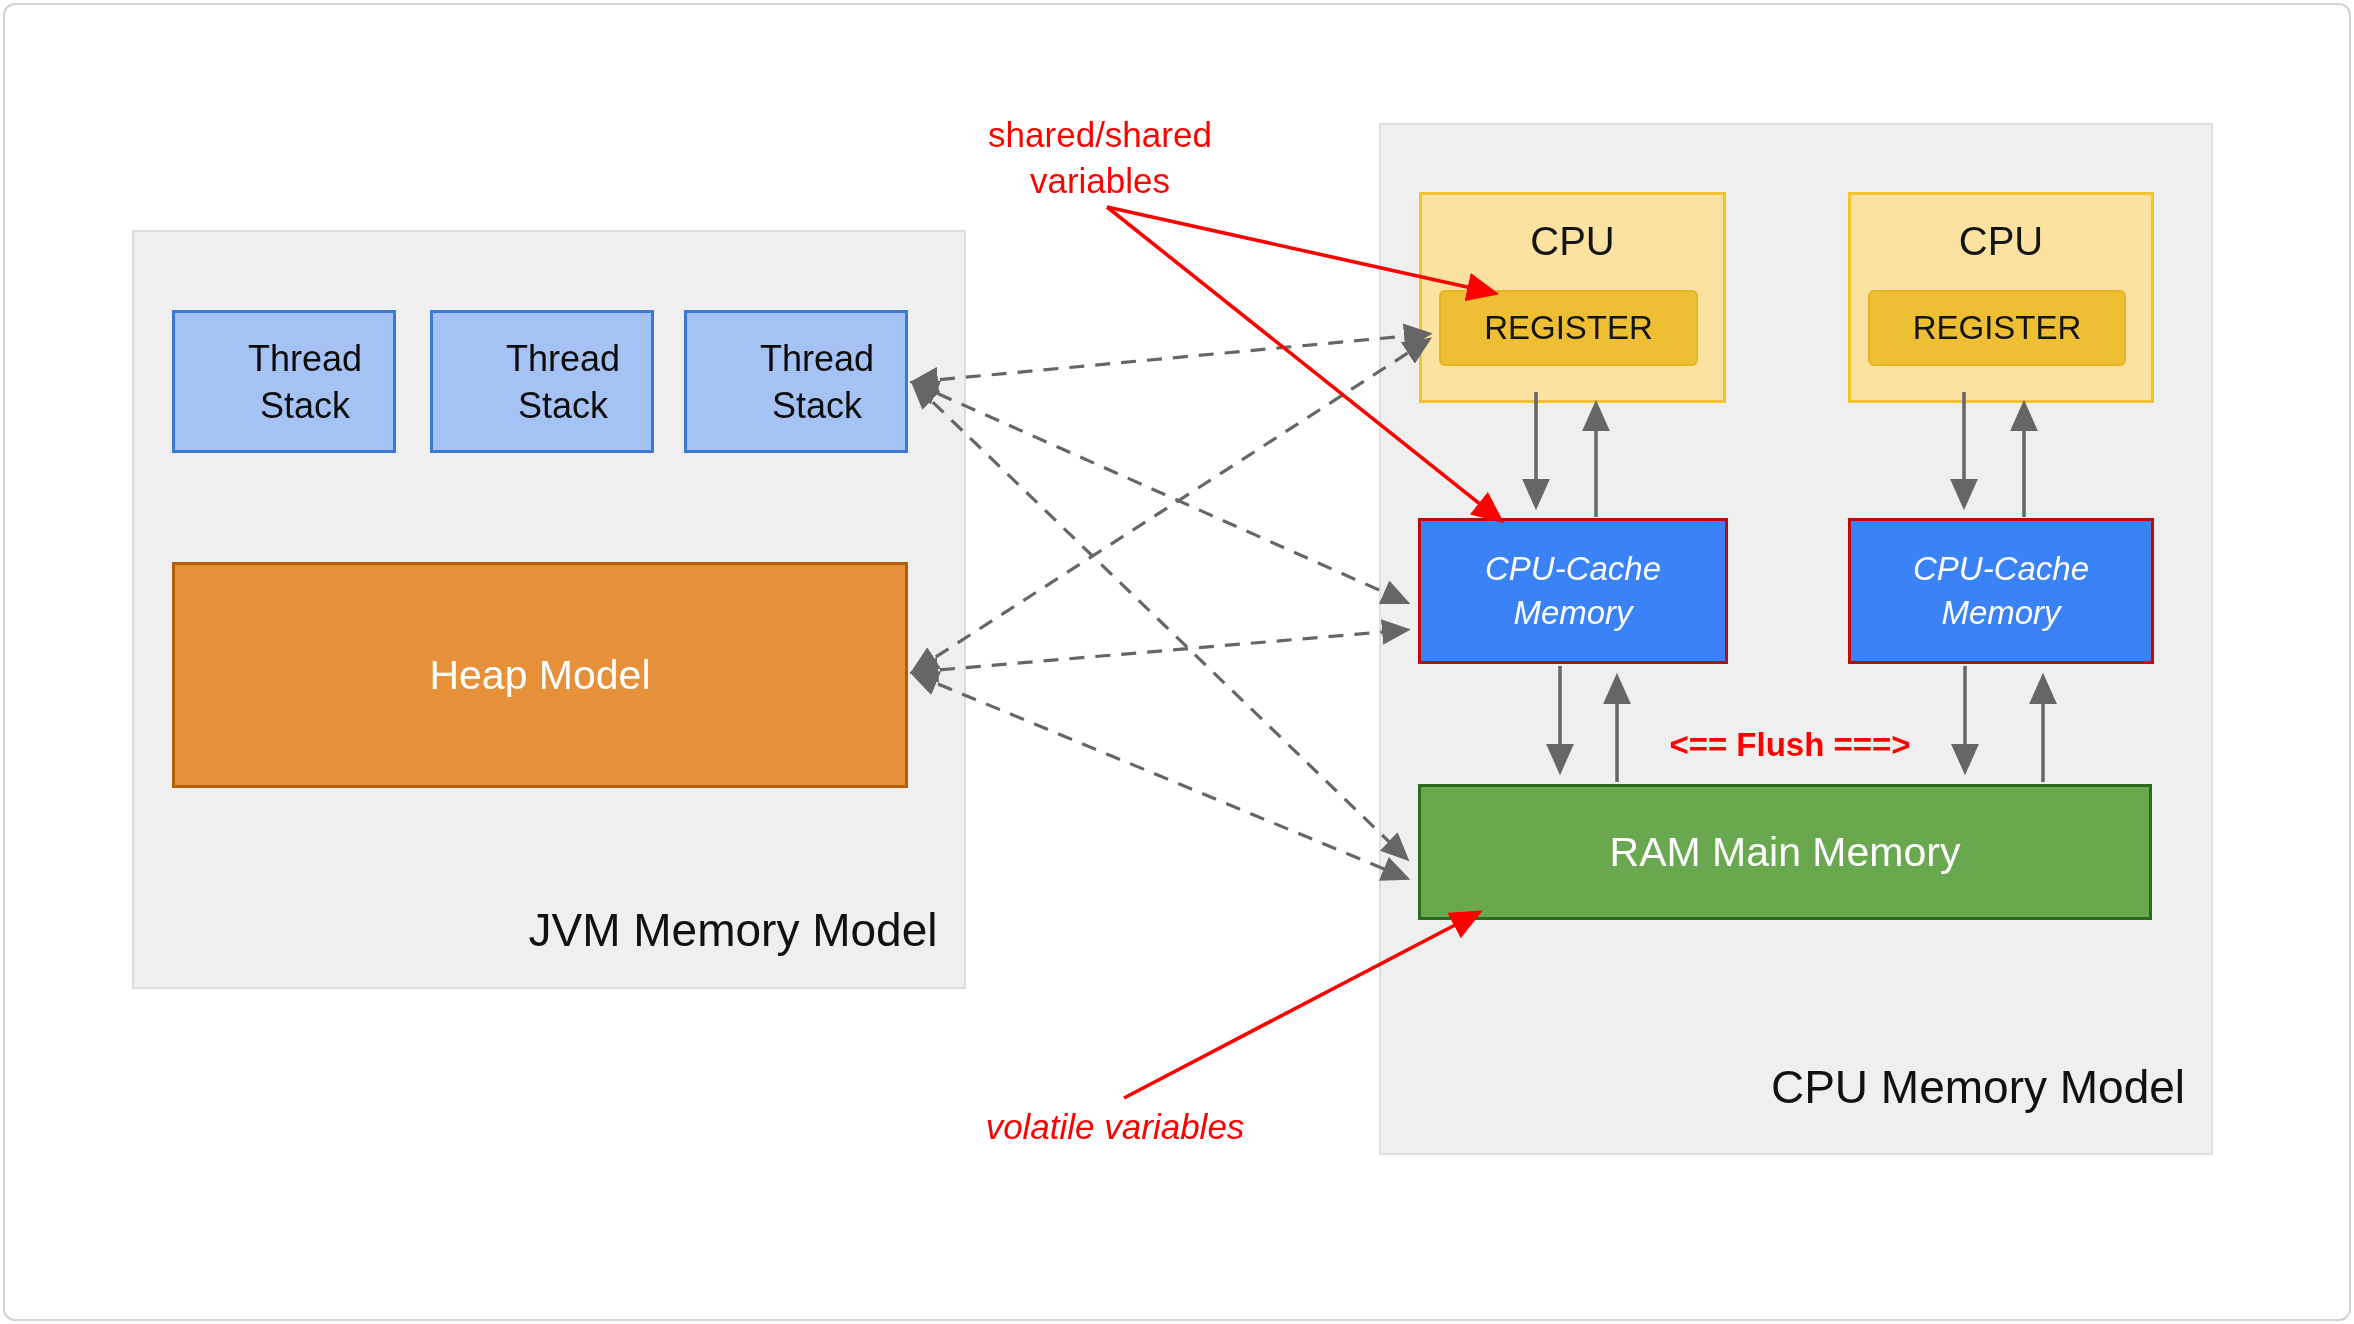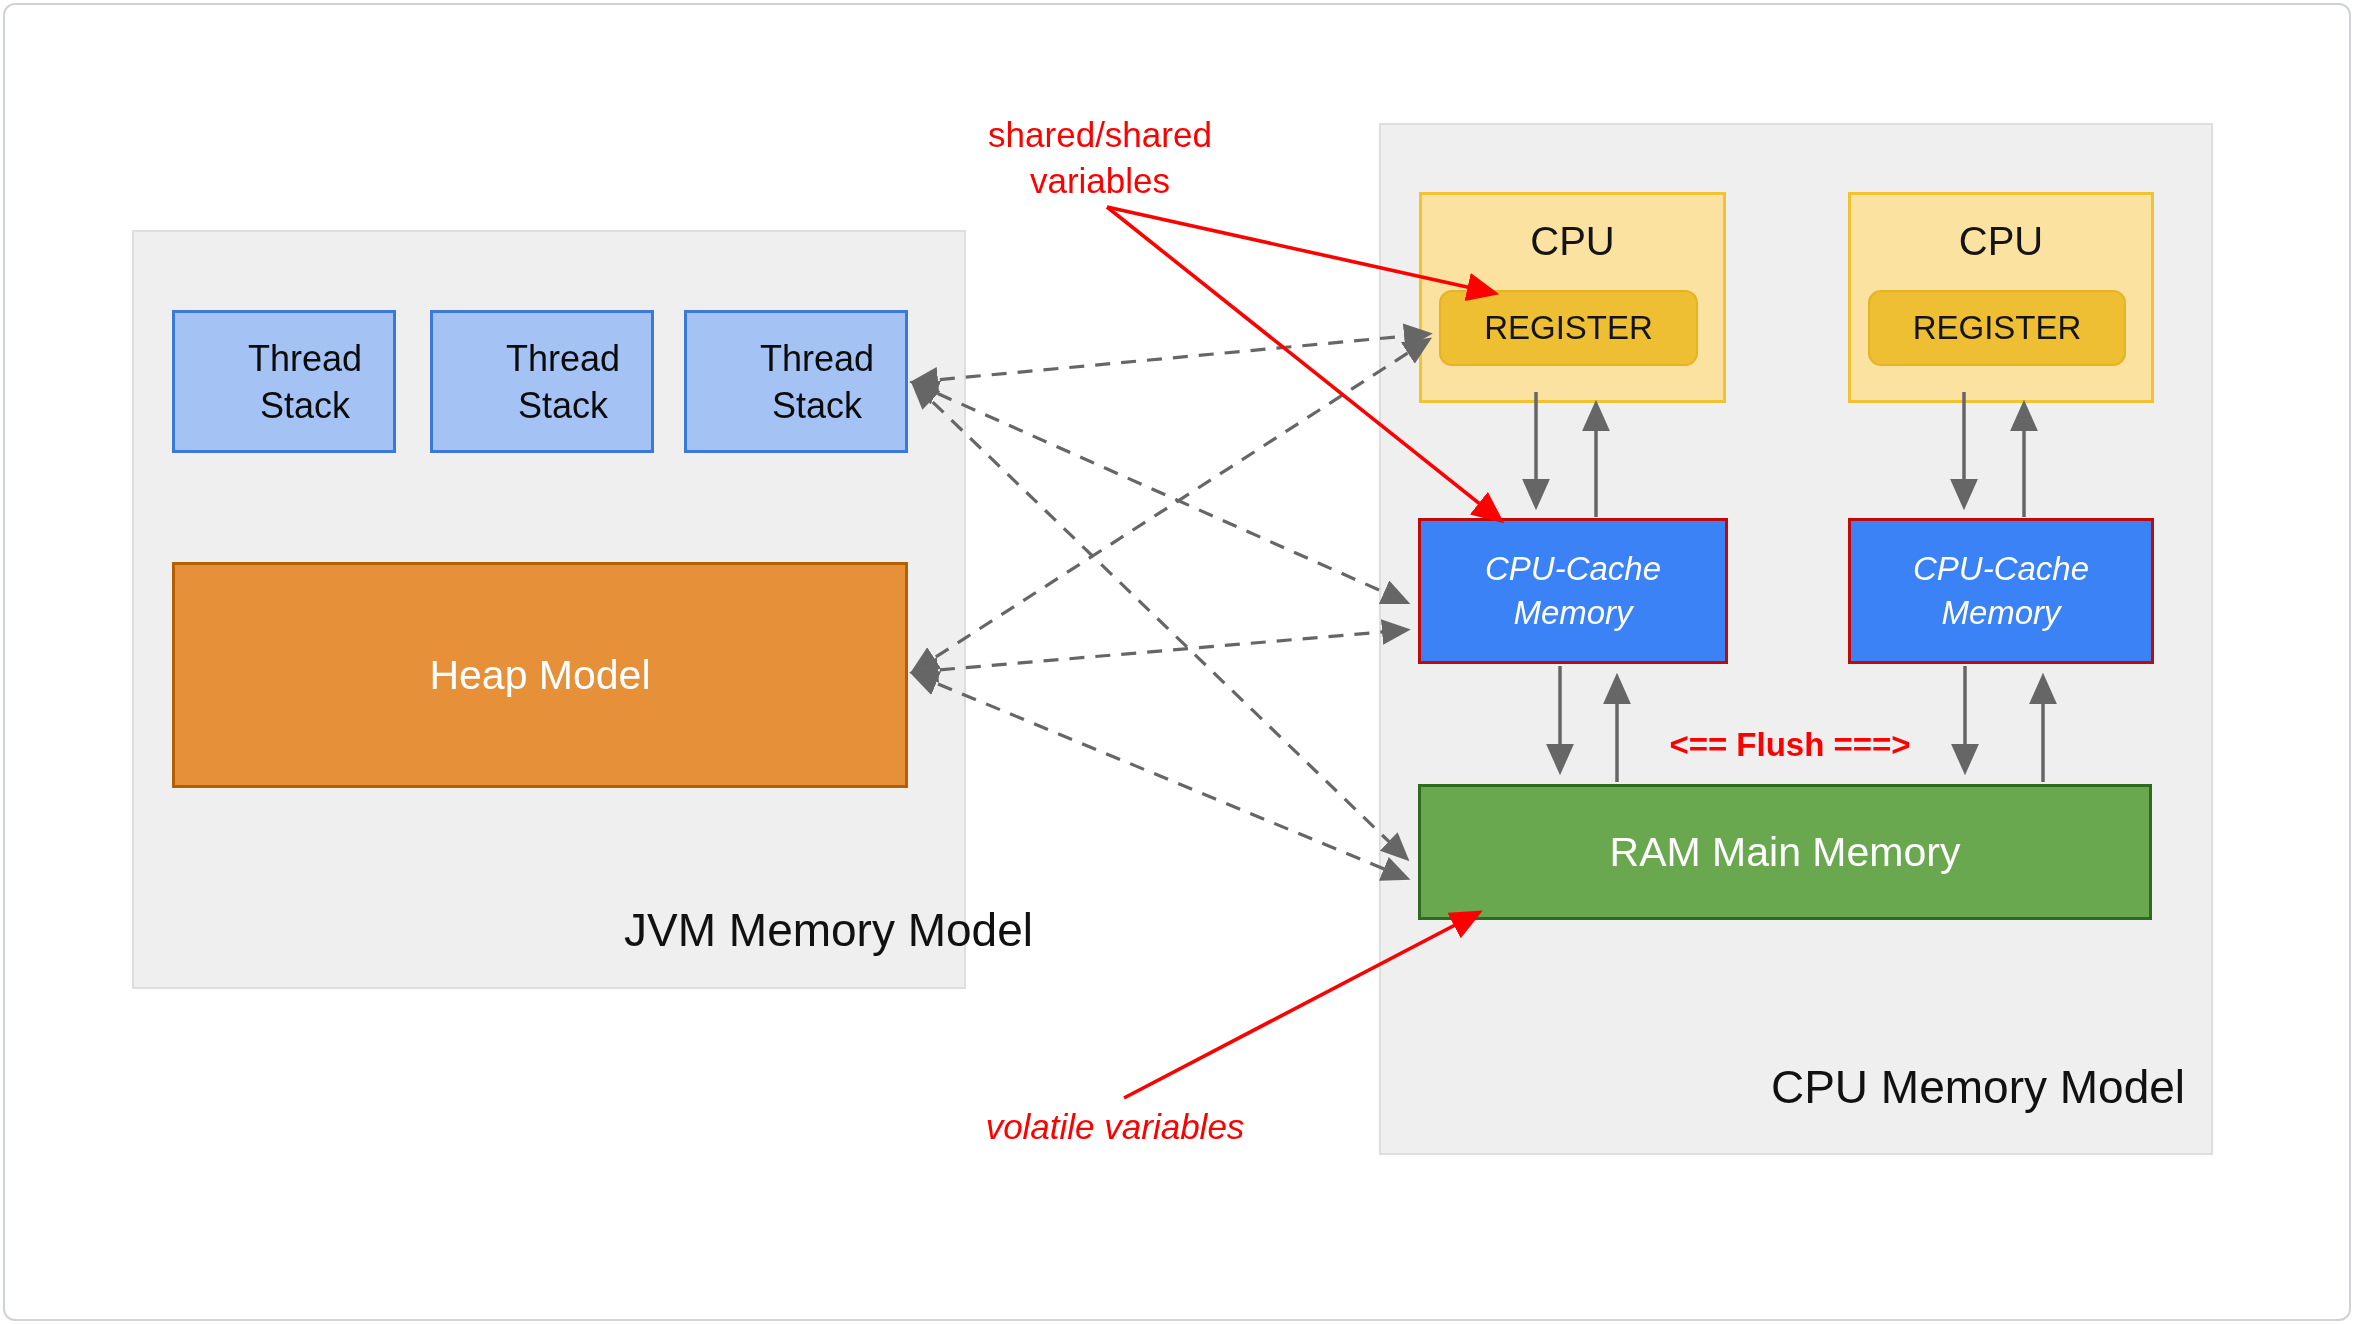--- a/index.html
+++ b/index.html
@@ -27,21 +27,21 @@
   .heap{
     background:#e6913a;border:3px solid #b45f06;
     font-size:41px;color:#ffffff;
   }
   .cpu-box{
     background:#fbe2a0;border:3px solid #f1c232;
     align-items:flex-start;justify-content:center;
     font-size:40px;color:#141414;padding-top:24px;
   }
   .register{
-    background:#eebe33;border:2px solid #e5b323;border-radius:13px;
+    background:#eebe33;border:2px solid #e5b323;border-radius:6px;
     font-size:33px;color:#141414;
   }
   .cache{
     background:#3b82f6;border:3px solid #c00909;
     font-size:33px;line-height:44px;color:#ffffff;font-style:italic;
   }
   .cache span{display:inline-block;max-width:210px;}
   .ram{
     background:#6aa84f;border:3px solid #2e6b1e;
     font-size:41px;color:#ffffff;
@@ -75,21 +75,21 @@
     <span>Thread Stack</span>
   </div>
   <div class="box thread" style="left:684px;top:310px;width:224px;height:143px;">
     <span>Thread Stack</span>
   </div>
 
   <div class="box heap" style="left:172px;top:562px;width:736px;height:226px;">
     <span>Heap Model</span>
   </div>
 
-  <div class="panel-label" style="left:433px;top:903px;width:600px;text-align:right;">JVM Memory Model</div>
+  <div class="panel-label" style="left:433px;top:903px;width:600px;">JVM Memory Model</div>
 
   <div class="panel" style="left:1379px;top:123px;width:830px;height:1028px;"></div>
 
   <div class="box cpu-box" style="left:1419px;top:192px;width:307px;height:211px;">
     <span>CPU</span>
   </div>
   <div class="box register" style="left:1439px;top:290px;width:259px;height:76px;">
     <span>REGISTER</span>
   </div>
 

